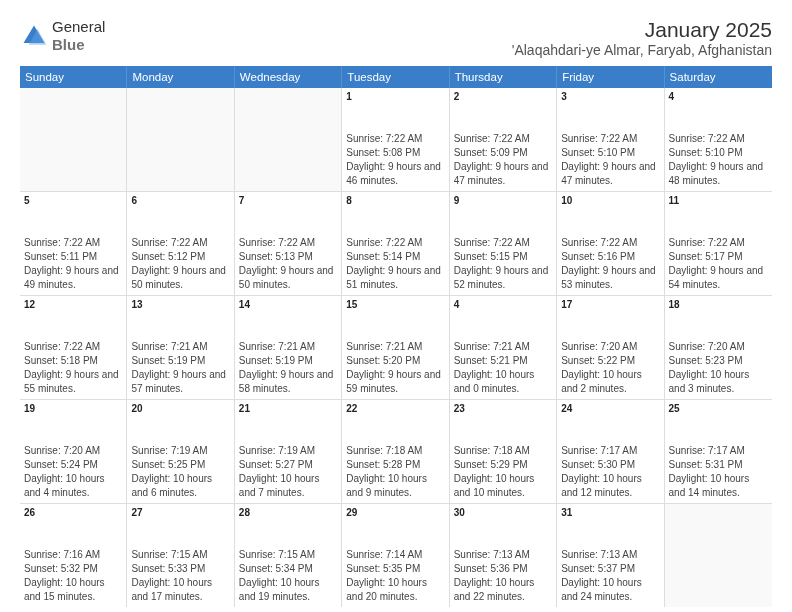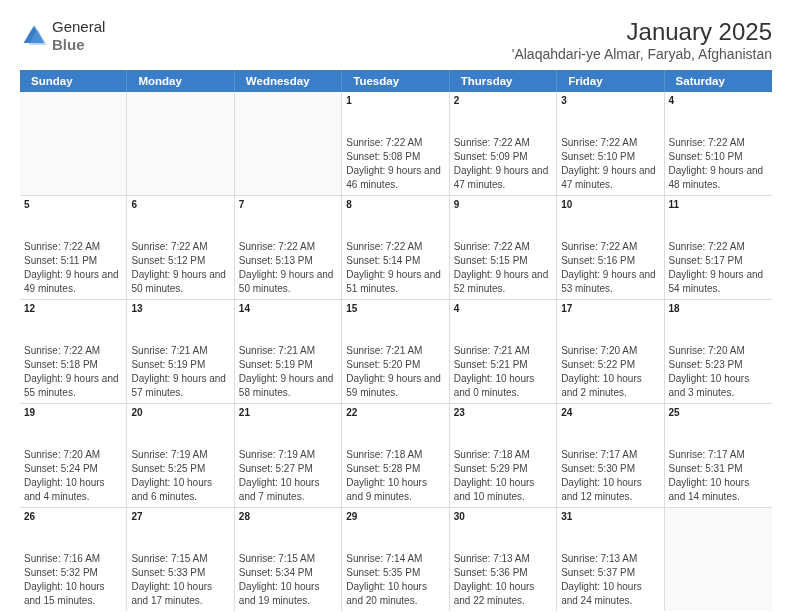--- a/index.html
+++ b/index.html
@@ -36,43 +36,43 @@
     .logo-general { color: #333; font-weight: normal; }
     .logo-blue { color: #737373; font-weight: bold; }
     .logo-icon {
       width: 28px;
       height: 28px;
     }
     .title-block {
       text-align: right;
     }
     .month-title {
-      font-size: 24px;
+      font-size: 21px;
       color: #333;
       font-weight: normal;
     }
     .location-title {
       font-size: 14px;
       color: #555;
     }
     .calendar {
       flex: 1;
       display: flex;
       flex-direction: column;
     }
     .cal-header {
       display: grid;
       grid-template-columns: repeat(7, 1fr);
       background: #3a7dc9;
     }
     .cal-header-cell {
       color: #fff;
       font-size: 11.5px;
-      font-weight: bold;
-      padding: 5px 11px;
+      font-weight: normal;
+      padding: 5px 5px;
       text-align: left;
       border-right: 1px solid #5590d0;
     }
     .cal-header-cell:last-child { border-right: none; }
     .cal-body {
       flex: 1;
       display: flex;
       flex-direction: column;
     }
     .cal-row {

